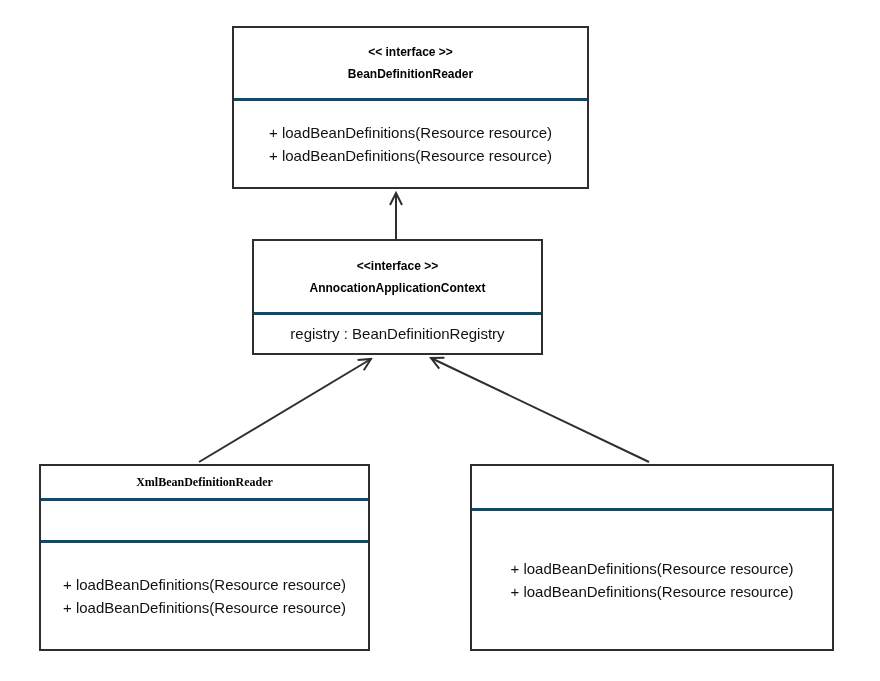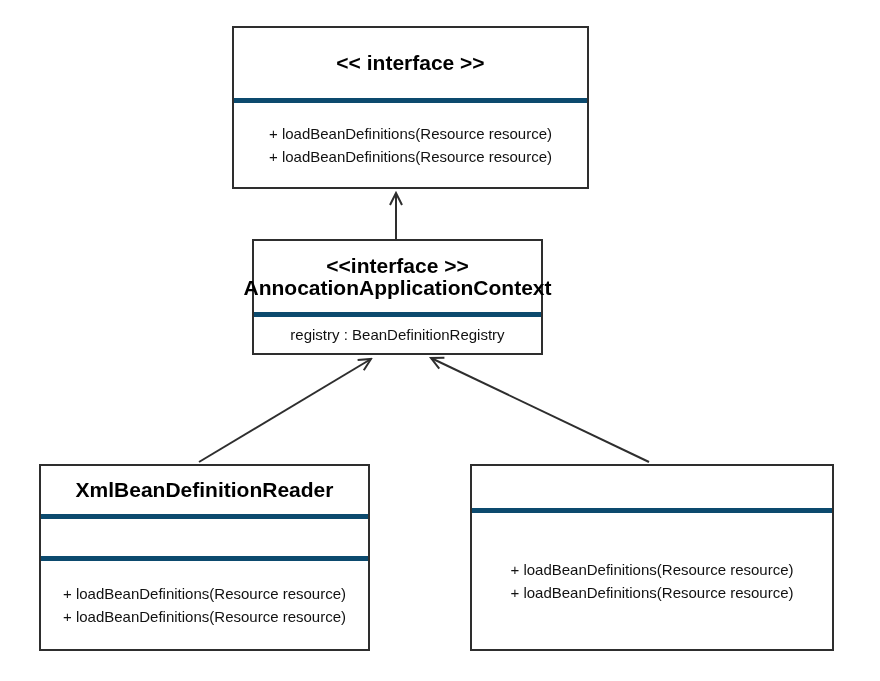--- a/index.html
+++ b/index.html
@@ -13,32 +13,32 @@
     color: #111111;
     overflow: hidden;
   }
   .uml-class {
     position: absolute;
     background: #ffffff;
     border: 2px solid #2e2e2e;
     display: flex;
     flex-direction: column;
   }
-  .compartment { border-top: 5px solid #0c4a6e; }
+  .compartment { border-top: 3px solid #0c4a6e; }
   .compartment:first-child { border-top: none; }
   .title {
     display: flex;
     flex-direction: column;
     justify-content: center;
     align-items: center;
     text-align: center;
   }
   .stereotype, .class-name {
     font-weight: bold;
-    font-size: 21px;
+    font-size: 12px;
     line-height: 22px;
     color: #000000;
     white-space: pre;
   }
   .attrs {
     display: flex;
     align-items: center;
     justify-content: center;
   }
   .attr-line { font-size: 15px; line-height: 22px; white-space: pre; }
@@ -55,21 +55,21 @@
   #box-top .methods { flex: 1; }
 
   
   #box-middle { left: 252px; top: 239px; width: 291px; height: 116px; }
   #box-middle .title { height: 71px; border-radius: 28px; }
   #box-middle .attrs { flex: 1; }
 
   
   #box-left  { left: 39px;  top: 464px; width: 331px; height: 187px; }
   #box-right { left: 470px; top: 464px; width: 364px; height: 187px; }
-  .sub3 .title { height: 48px; }
+  .sub3 .title { height: 32px; font-family: Liberation Serif, serif; }
   .sub3 .empty { height: 42px; }
   .sub3 .methods { flex: 1; }
 
   .arrows {
     position: absolute;
     left: 0; top: 0;
     width: 880px; height: 681px;
     pointer-events: none;
   }
 </style>
@@ -85,20 +85,21 @@
       </marker>
     </defs>
     <line x1="396" y1="239" x2="396" y2="193" stroke="#2e2e2e" stroke-width="2" marker-end="url(#openArrow)"></line>
     <line x1="199" y1="462" x2="371" y2="359" stroke="#2e2e2e" stroke-width="2" marker-end="url(#openArrow)"></line>
     <line x1="649" y1="462" x2="431" y2="358" stroke="#2e2e2e" stroke-width="2" marker-end="url(#openArrow)"></line>
   </svg>
 
   <div class="uml-class" id="box-top">
     <div class="compartment title">
       <div class="stereotype">&lt;&lt; interface &gt;&gt;</div>
+      <div class="class-name">BeanDefinitionReader</div>
     </div>
     <div class="compartment methods">
       <div class="method-block">
         <div class="method">+ loadBeanDefinitions(Resource resource)</div>
         <div class="method">+ loadBeanDefinitions(Resource resource)</div>
       </div>
     </div>
   </div>
 
   <div class="uml-class" id="box-middle">

